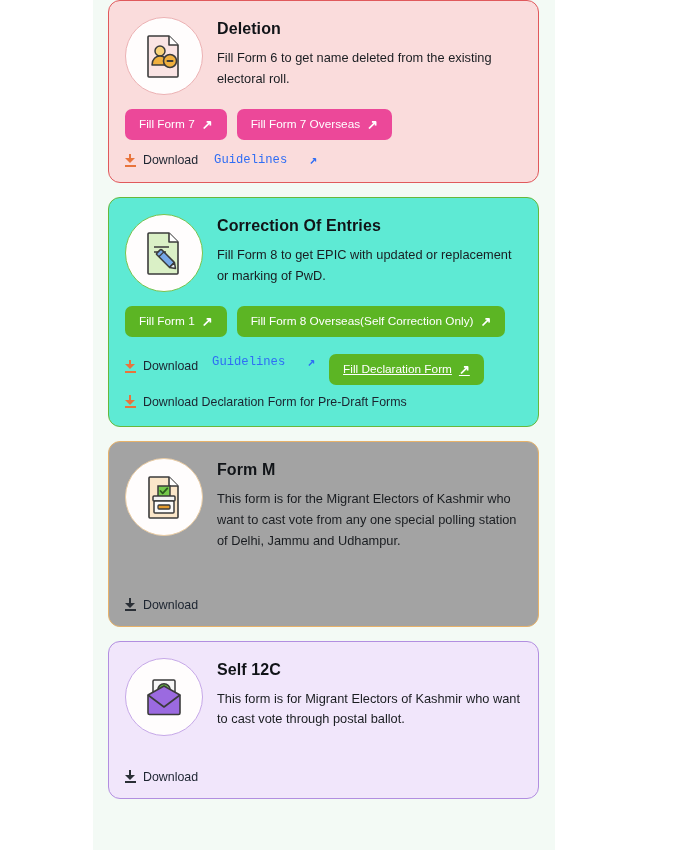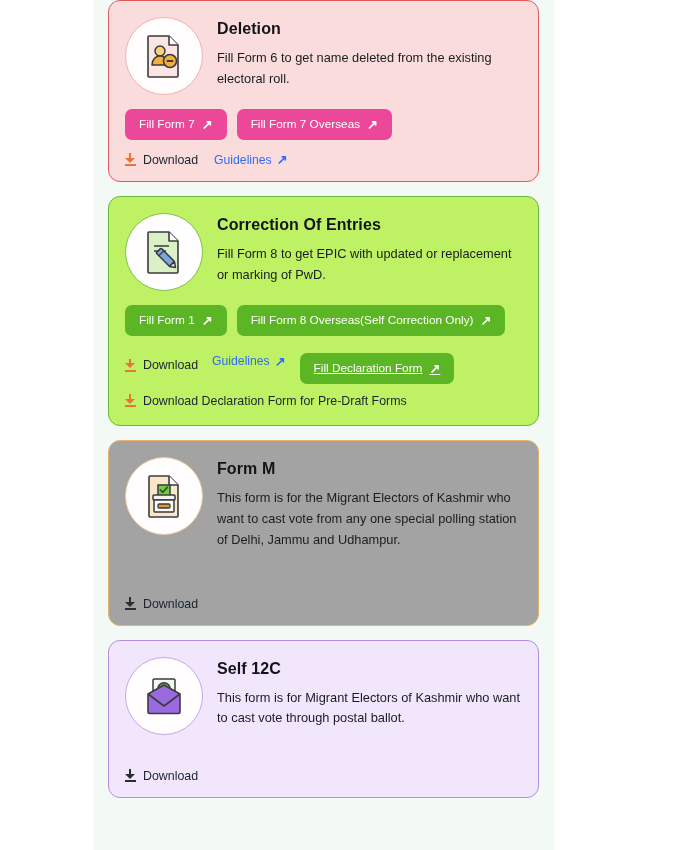--- a/index.html
+++ b/index.html
@@ -29,21 +29,21 @@
 
   .card {
     position: relative;
     border-radius: 12px;
     border: 1.6px solid;
     padding: 14px 16px 14px 16px;
     margin-bottom: 14px;
     overflow: hidden;
   }
   .card.deletion      { background:#fadcdc; border-color:#e0595c; }
-  .card.correction    { background:#bef264; border-color:#68b83a; }
+  .card.correction    { background:#5eead4; border-color:#68b83a; }
   .card.formm         { background:#a3a3a3; border-color:#e7b26a; }
   .card.form12c       { background:#f1e6fb; border-color:#b28ee0; }
 
   .card-head { display: flex; align-items: flex-start; }
 
   .icon-circle {
     flex: 0 0 auto;
     width: 78px; height: 78px;
     border-radius: 50%;
     background: #fffdfd;
@@ -109,22 +109,22 @@
   }
   .form12c .dl-icon::before, .form12c .dl-icon::after, .form12c .dl-bar { }
   .formm .dl-icon::before { background:#2a2f36; }
   .formm .dl-icon::after  { border-top-color:#2a2f36; }
   .formm .dl-bar { background:#2a2f36; }
   .form12c .dl-icon::before { background:#2a2f36; }
   .form12c .dl-icon::after  { border-top-color:#2a2f36; }
   .form12c .dl-bar { background:#2a2f36; }
 
   .guide-link {
-    display: inline-flex; align-items: center; gap: 5px;
-    font-size: 12.2px; color: #2f6df4; cursor: pointer; white-space: nowrap;
+    display: inline-flex; align-items: center; gap: 22px;
+    font-size: 12.2px; color: #2f6df4; cursor: pointer; white-space: nowrap; font-family: Liberation Mono, monospace;
   }
   .guide-link .arrow { font-size: 13px; font-weight: bold; color:#2f6df4; }
 
   
   .green-row3 { display: flex; align-items: center; gap: 14px; margin-top: 11px; }
   .green-row3 .guide-link { margin-bottom: 9px; }
   .green-row3 .btn { margin-top: 6px; text-decoration: underline; }
   .green-row3 .dl-link { margin-bottom: 1px; }
 
   .green-row4 { margin-top: 9px; }

